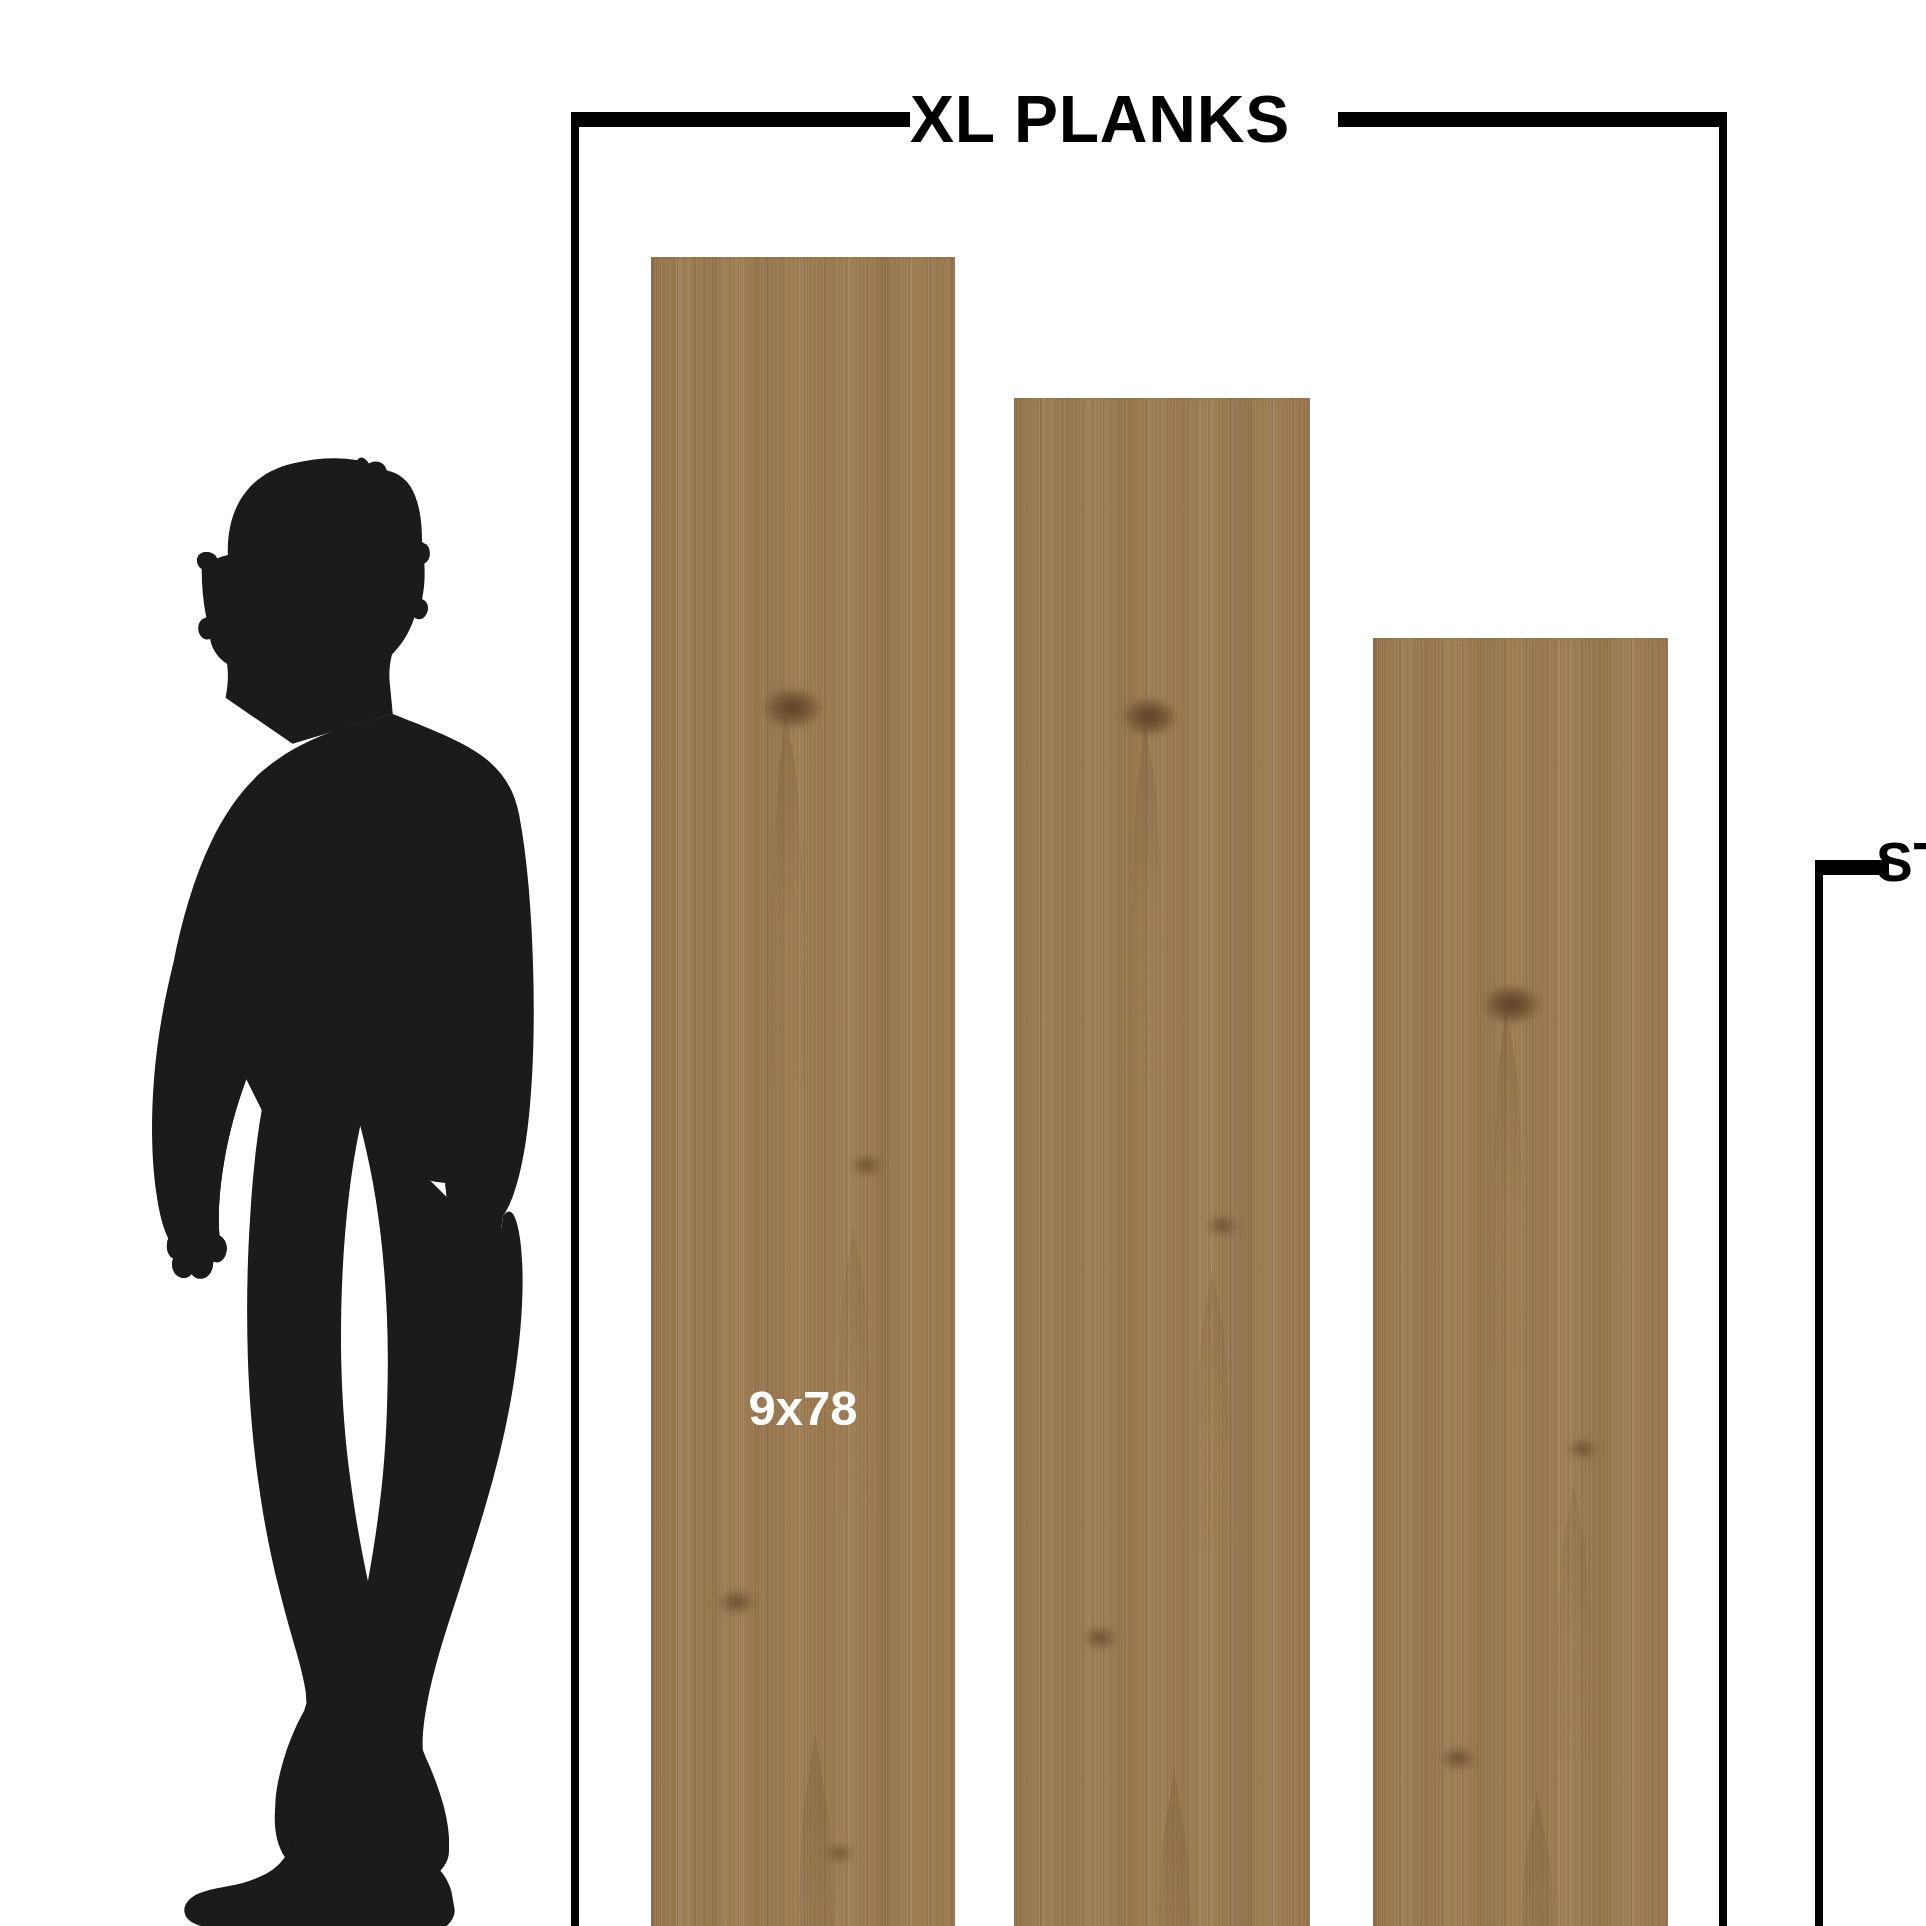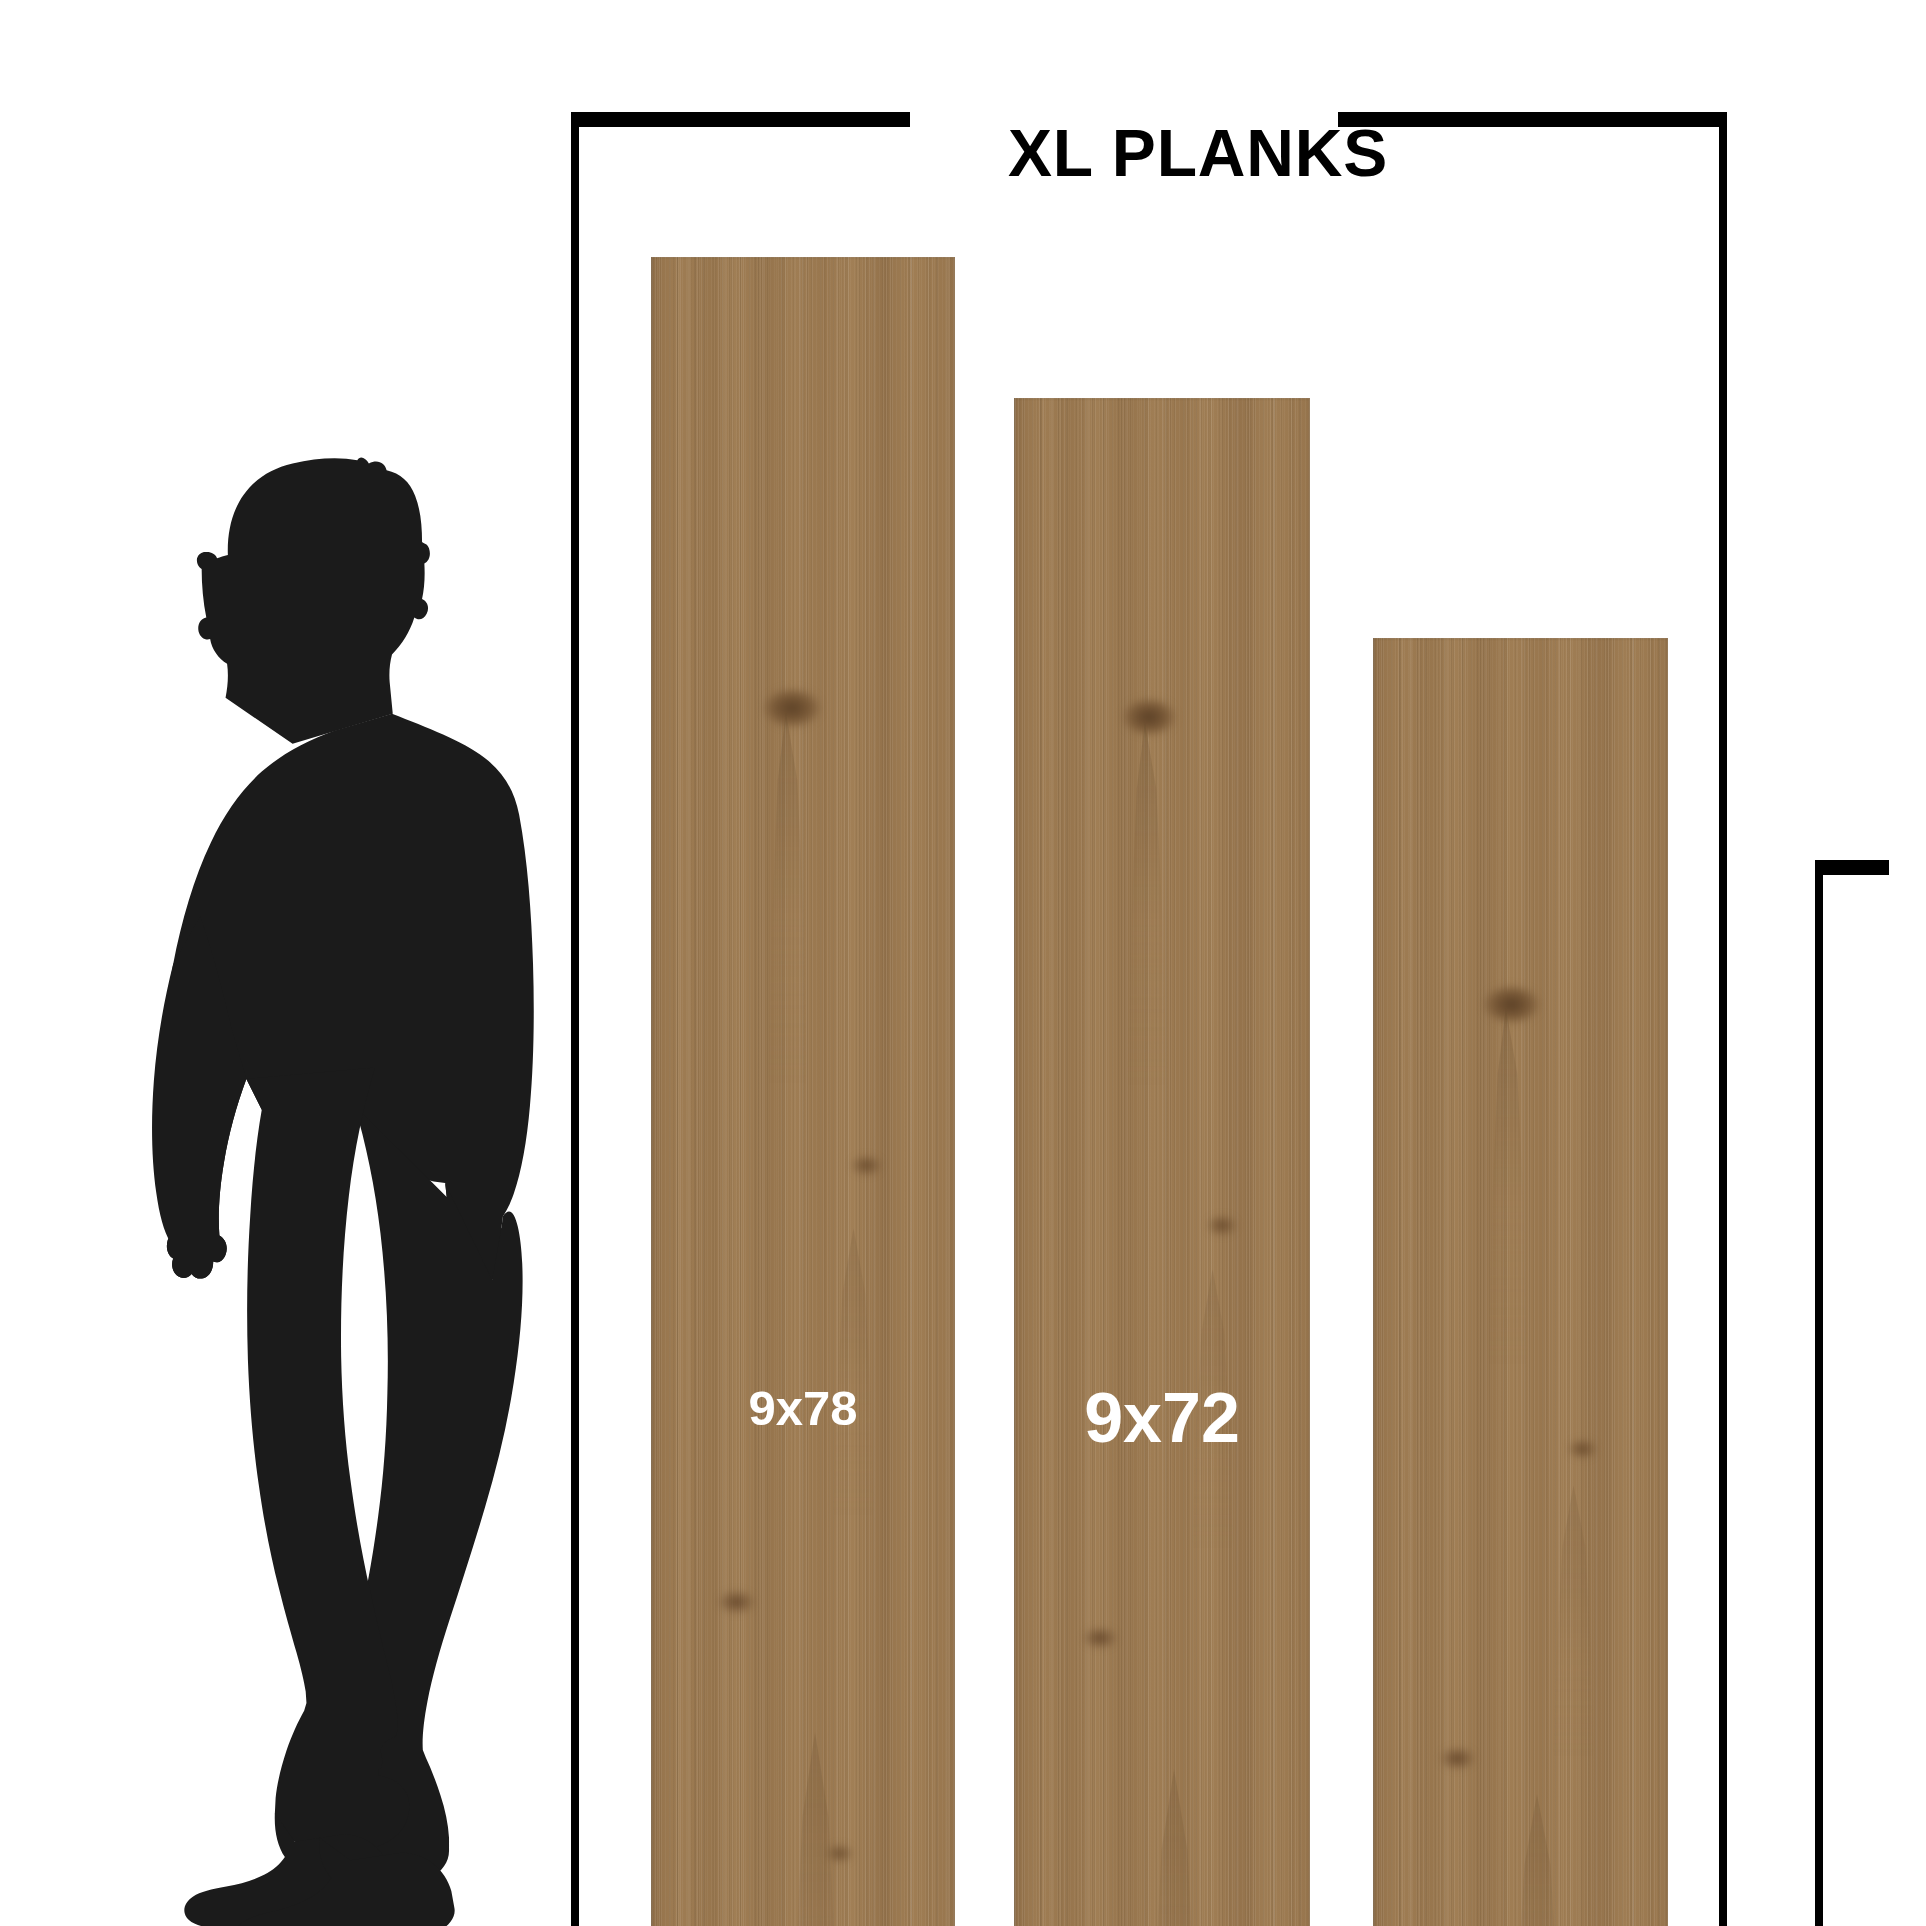--- a/index.html
+++ b/index.html
@@ -16,23 +16,22 @@
   .bracket{position:absolute;}
   .bracket .bar{position:absolute;background:#000;height:14.6px;}
   .bracket .leg{position:absolute;background:#000;width:7.7px;}
 
   .bracket-label{
     position:absolute;
     color:#000;
     font-weight:800;
     letter-spacing:0.8px;
     white-space:nowrap;
-    text-align:right;
+    text-align:left;
     line-height:1;
-    margin-top:34px;
   }
 
   
   .plank{
     position:absolute;
     overflow:hidden;
     background:#9d7b52;
   }
   .plank .grain{
     position:absolute;inset:0;
@@ -151,21 +150,20 @@
     <div class="tone"></div>
     <div class="knots">
       <div class="knot" style="left:108px;top:300px;width:54px;height:38px;background:radial-gradient(ellipse at 50% 50%, #5b4026 0%, #7a5a38 45%, rgba(122,90,56,0) 75%);"></div>
       <div class="knot" style="left:193px;top:817px;width:30px;height:21px;background:radial-gradient(ellipse at 50% 50%, #6b4c2d 0%, rgba(122,90,56,0) 78%);"></div>
       <div class="knot" style="left:69px;top:1229px;width:34px;height:22.3px;background:radial-gradient(ellipse at 50% 50%, #68492c 0%, rgba(122,90,56,0) 78%);"></div>
       <div class="cathedral" style="left:92px;top:324px;width:81px;height:370px;background:linear-gradient(180deg, rgba(96,70,43,.55) 0%, rgba(150,118,80,.25) 55%, rgba(150,118,80,0) 100%);clip-path:polygon(48% 0%,62% 18%,70% 55%,74% 100%,26% 100%,31% 55%,38% 18%);"></div>
       <div class="cathedral" style="left:112px;top:1371px;width:96px;height:408px;background:linear-gradient(180deg, rgba(100,73,45,.50) 0%, rgba(150,118,80,.22) 60%, rgba(150,118,80,0) 100%);clip-path:polygon(50% 0%,64% 20%,72% 58%,76% 100%,24% 100%,29% 58%,37% 20%);"></div>
       <div class="cathedral" style="left:162px;top:871px;width:73px;height:285px;background:linear-gradient(180deg, rgba(104,77,48,.42) 0%, rgba(150,118,80,.18) 62%, rgba(150,118,80,0) 100%);clip-path:polygon(50% 0%,66% 22%,74% 60%,78% 100%,22% 100%,27% 60%,35% 22%);"></div>
     </div>
     <div class="edge"></div>
-    <div class="plank-label" style="top:985px;font-size:70px;">9x72</div>
   </div>
 
   <div class="plank" style="left:1373px;top:638px;width:295px;height:1480px;">
     <div class="grain"></div>
     <div class="tone"></div>
     <div class="knots">
       <div class="knot" style="left:110px;top:347px;width:57px;height:39px;background:radial-gradient(ellipse at 50% 50%, #5b4026 0%, #7a5a38 45%, rgba(122,90,56,0) 75%);"></div>
       <div class="knot" style="left:195px;top:801px;width:29px;height:20px;background:radial-gradient(ellipse at 50% 50%, #6b4c2d 0%, rgba(122,90,56,0) 78%);"></div>
       <div class="knot" style="left:67px;top:1109px;width:35px;height:23px;background:radial-gradient(ellipse at 50% 50%, #68492c 0%, rgba(122,90,56,0) 78%);"></div>
       <div class="cathedral" style="left:94px;top:370px;width:81px;height:362px;background:linear-gradient(180deg, rgba(96,70,43,.55) 0%, rgba(150,118,80,.25) 55%, rgba(150,118,80,0) 100%);clip-path:polygon(48% 0%,62% 18%,70% 55%,74% 100%,26% 100%,31% 55%,38% 18%);"></div>

